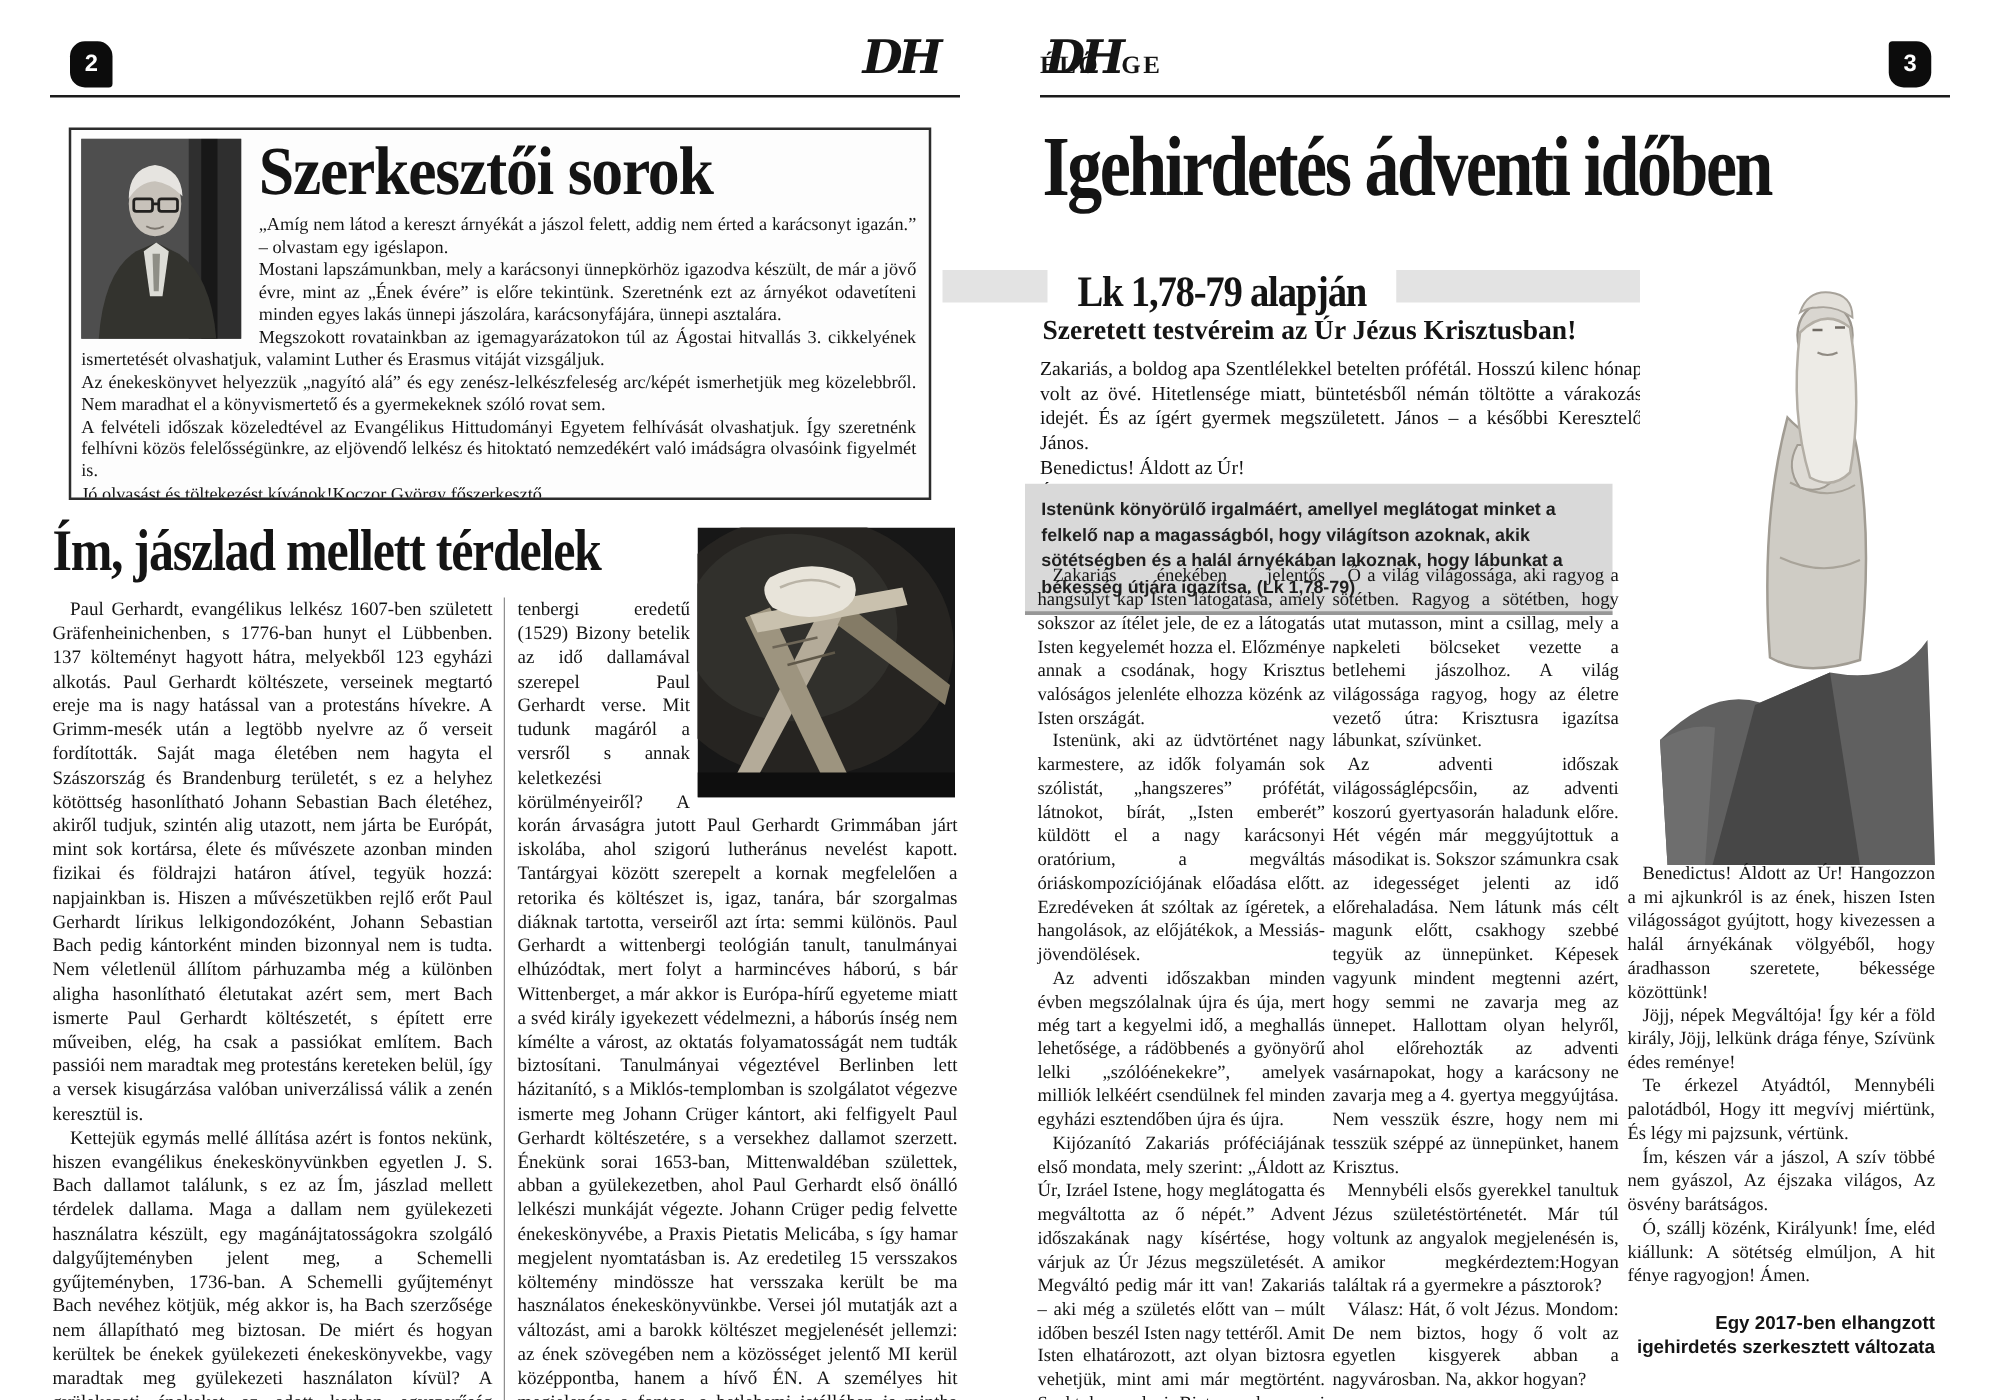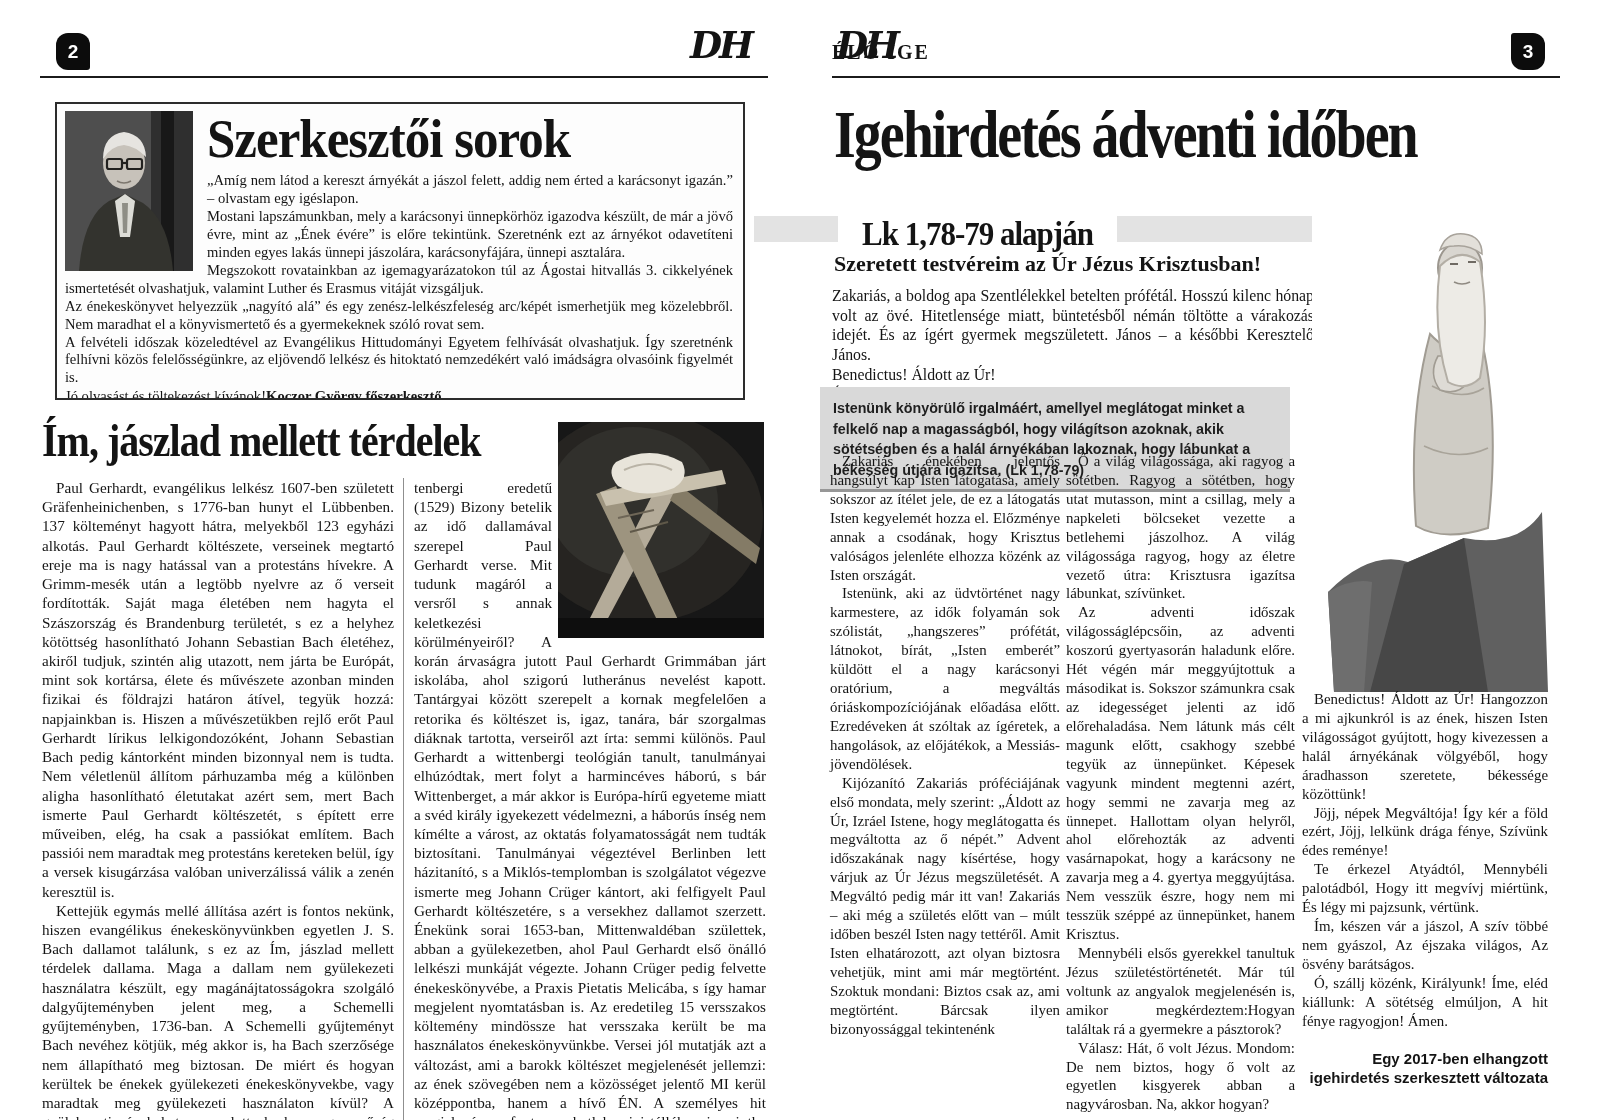--- a/index.html
+++ b/index.html
@@ -23,21 +23,21 @@
   .rule-right{left:832px;top:76px;width:728px;}
 
   
   .ed-box{position:absolute;left:55px;top:102px;width:690px;height:298px;box-sizing:border-box;
           border:2px solid #2c2c2c;background:#fdfdfd;padding:5px 10px 4px 8px;overflow:hidden;}
   .ed-photo{float:left;width:128px;height:160px;margin:2px 14px 4px 0;background:#444;}
   .ed-title{margin:0 0 8px 0;font-size:51px;font-weight:bold;letter-spacing:-1px;
             line-height:1.08;transform:scaleY(1.08);transform-origin:left top;}
   .ed-p{margin:0;font-size:14.6px;line-height:1.23;text-align:justify;}
   .ed-sign{display:flex;font-size:14.6px;margin-top:1px;}
-  .ed-sign b{font-weight:bold;}
+  .ed-sign b{font-weight:normal;}
 
   
   .art-title{position:absolute;left:42px;top:412px;margin:0;font-size:40px;font-weight:bold;
              letter-spacing:-1px;transform:scaleY(1.18);transform-origin:left top;white-space:nowrap;}
   .manger{position:absolute;left:558px;top:422px;width:206px;height:216px;}
   .art-cols{position:absolute;left:42px;top:478px;width:724px;display:flex;}
   .art-col1{width:352px;padding-right:9px;border-right:1px solid #8f8f8f;}
   .art-col2{width:352px;padding-left:10px;}
   .art-p{margin:0;font-size:15.2px;line-height:1.265;text-align:justify;text-indent:14px;}
   .art-p.cont{text-indent:0;}
@@ -179,33 +179,34 @@
       <path d="M138,58 L146,58 M156,56 L164,56" stroke="#6f6a63" stroke-width="2"></path>
       <path d="M142,76 Q150,80 158,76" stroke="#8f8a82" stroke-width="1.6" fill="none"></path>
     </svg>
   </div>
 
   <div class="quote">Istenünk könyörülő irgalmáért, amellyel meglátogat minket a felkelő nap a magasságból, hogy világítson azoknak, akik sötétségben és a halál árnyékában lakoznak, hogy lábunkat a békesség útjára igazítsa. (Lk 1,78-79)</div>
 
   <div class="rp-col rp-col1">
     <p>Zakariás énekében jelentős hangsúlyt kap Isten látogatása, amely sokszor az ítélet jele, de ez a látogatás Isten kegyelemét hozza el. Előzménye annak a csodának, hogy Krisztus valóságos jelenléte elhozza közénk az Isten országát.</p>
     <p>Istenünk, aki az üdvtörténet nagy karmestere, az idők folyamán sok szólistát, „hangszeres” prófétát, látnokot, bírát, „Isten emberét” küldött el a nagy karácsonyi oratórium, a megváltás óriáskompozíciójának előadása előtt. Ezredéveken át szóltak az ígéretek, a hangolások, az előjátékok, a Messiás-jövendölések.</p>
+    <p>Az adventi időszakban minden évben megszólalnak újra és úja, mert még tart a kegyelmi idő, a meghallás lehetősége, a rádöbbenés a gyönyörű lelki „szólóénekekre”, amelyek milliók lelkéért csendülnek fel minden egyházi esztendőben újra és újra.</p>
     <p>Kijózanító Zakariás próféciájának első mondata, mely szerint: „Áldott az Úr, Izráel Istene, hogy meglátogatta és megváltotta az ő népét.” Advent időszakának nagy kísértése, hogy várjuk az Úr Jézus megszületését. A Megváltó pedig már itt van! Zakariás – aki még a születés előtt van – múlt időben beszél Isten nagy tettéről. Amit Isten elhatározott, azt olyan biztosra vehetjük, mint ami már megtörtént. Szoktuk mondani: Biztos csak az, ami megtörtént. Bárcsak ilyen bizonyossággal tekintenénk</p>
   </div>
 
   <div class="rp-col rp-col2">
     <p>Ő a világ világossága, aki ragyog a sötétben. Ragyog a sötétben, hogy utat mutasson, mint a csillag, mely a napkeleti bölcseket vezette a betlehemi jászolhoz. A világ világossága ragyog, hogy az életre vezető útra: Krisztusra igazítsa lábunkat, szívünket.</p>
     <p>Az adventi időszak világosságlépcsőin, az adventi koszorú gyertyasorán haladunk előre. Hét végén már meggyújtottuk a másodikat is. Sokszor számunkra csak az idegességet jelenti az idő előrehaladása. Nem látunk más célt magunk előtt, csakhogy szebbé tegyük az ünnepünket. Képesek vagyunk mindent megtenni azért, hogy semmi ne zavarja meg az ünnepet. Hallottam olyan helyről, ahol előrehozták az adventi vasárnapokat, hogy a karácsony ne zavarja meg a 4. gyertya meggyújtása. Nem vesszük észre, hogy nem mi tesszük széppé az ünnepünket, hanem Krisztus.</p>
     <p>Mennybéli elsős gyerekkel tanultuk Jézus születéstörténetét. Már túl voltunk az angyalok megjelenésén is, amikor megkérdeztem:Hogyan találtak rá a gyermekre a pásztorok?</p>
     <p>Válasz: Hát, ő volt Jézus. Mondom: De nem biztos, hogy ő volt az egyetlen kisgyerek abban a nagyvárosban. Na, akkor hogyan?</p>
 
   </div>
 
   <div class="rp-col rp-col3">
     <p>Benedictus! Áldott az Úr! Hangozzon a mi ajkunkról is az ének, hiszen Isten világosságot gyújtott, hogy kivezessen a halál árnyékának völgyéből, hogy áradhasson szeretete, békessége közöttünk!</p>
-    <p>Jöjj, népek Megváltója! Így kér a föld ezért, Jöjj, lelkünk drága fénye, Szívünk édes reménye!</p>
+    <p>Jöjj, népek Megváltója! Így kér a föld király, Jöjj, lelkünk drága fénye, Szívünk édes reménye!</p>
     <p>Te érkezel Atyádtól, Mennybéli palotádból, Hogy itt megvívj miértünk, És légy mi pajzsunk, vértünk.</p>
     <p>Ím, készen vár a jászol, A szív többé nem gyászol, Az éjszaka világos, Az ösvény barátságos.</p>
     <p>Ó, szállj közénk, Királyunk! Íme, eléd kiállunk: A sötétség elmúljon, A hit fénye ragyogjon! Ámen.</p>
     <div class="credit">Egy 2017-ben elhangzott igehirdetés szerkesztett változata</div>
   </div>
 
 </div>
 
 </body></html>

